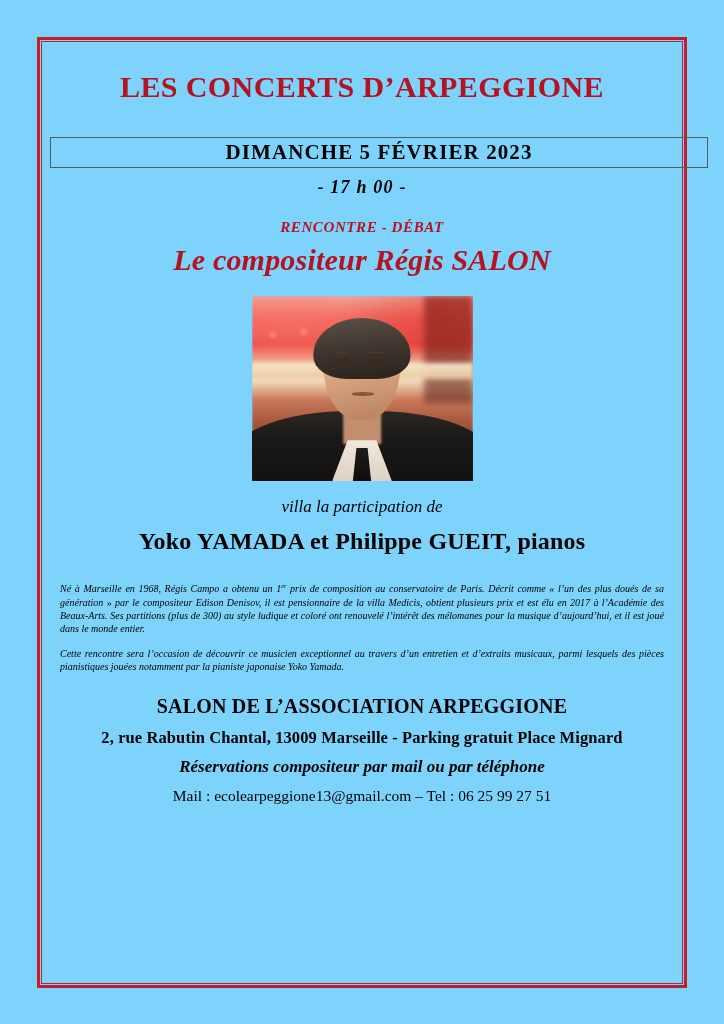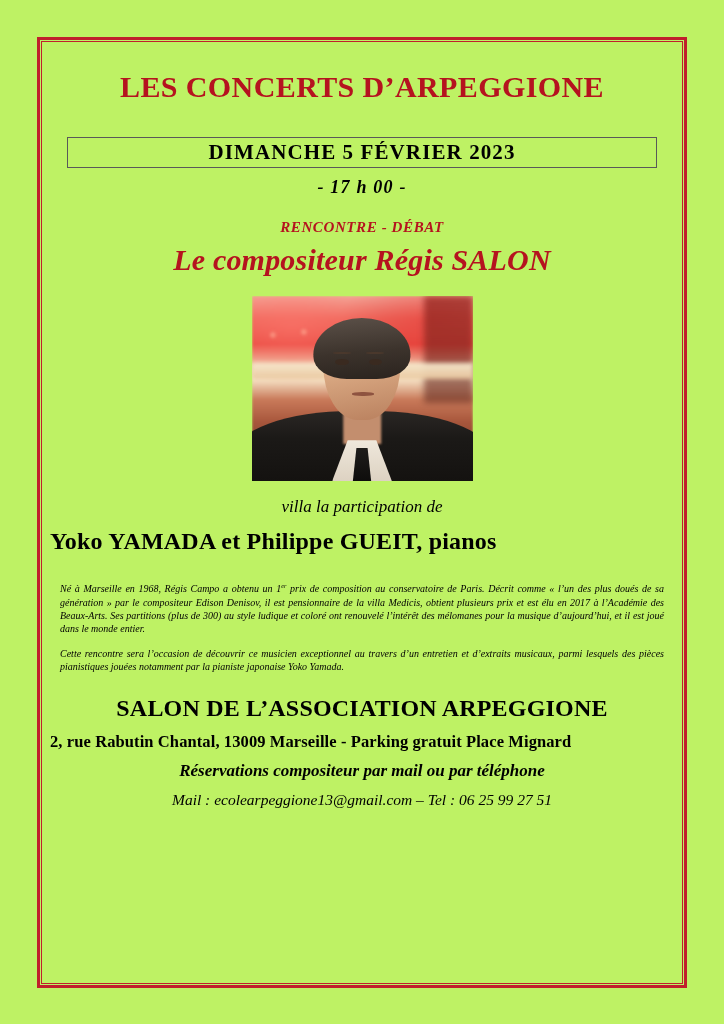--- a/index.html
+++ b/index.html
@@ -12,21 +12,21 @@
     height: 1024px;
     overflow: hidden;
     font-family: "Liberation Serif", "DejaVu Serif", serif;
     color: #000000;
   }
 
   .poster {
     position: relative;
     width: 724px;
     height: 1024px;
-    background: #bef264;
+    background: #7dd3fc;
   }
 
   
   .frame-outer {
     position: absolute;
     left: 37px;
     top: 37px;
     width: 650px;
     height: 951px;
     border: 3px solid #c0202c;
@@ -59,21 +59,21 @@
     font-size: 30px;
     letter-spacing: 0.4px;
     margin-top: 22px;
     line-height: 1.1;
     white-space: nowrap;
   }
 
   
   .date-box {
     margin: 34px auto 0 auto;
-    width: 590px;
+    width: 658px;
     height: 31px;
     border: 1.5px solid #595959;
     box-sizing: border-box;
     display: flex;
     align-items: center;
     justify-content: center;
   }
   .date-text {
     font-weight: bold;
     font-size: 21px;
@@ -274,21 +274,21 @@
   }
 
   
   .participation {
     text-align: center;
     font-style: italic;
     font-size: 17px;
     margin-top: 16px;
   }
   .performers {
-    text-align: left;
+    text-align: center;
     font-weight: bold;
     font-size: 24px;
     margin-top: 11px;
     letter-spacing: 0.2px;
     white-space: nowrap;
   }
 
   
   .bio {
     margin-top: 27px;
@@ -305,27 +305,27 @@
   .bio p:last-child { margin-bottom: 12px; }
   .bio sup {
     font-size: 0.62em;
     vertical-align: super;
   }
 
   
   .venue-name {
     text-align: center;
     font-weight: bold;
-    font-size: 24px;
+    font-size: 20px;
     margin-top: 22px;
     letter-spacing: 0.2px;
     white-space: nowrap;
   }
   .venue-address {
-    text-align: left;
+    text-align: center;
     font-weight: bold;
     font-size: 16.5px;
     margin-top: 10px;
     letter-spacing: 0.1px;
     white-space: nowrap;
   }
 
   
   .free-entry {
     text-align: center;
@@ -337,21 +337,20 @@
   }
   .reservation {
     text-align: center;
     font-weight: bold;
     font-style: italic;
     font-size: 17px;
     margin-top: 9px;
   }
   .contact {
     text-align: center;
-    font-style: italic;
     font-size: 15.5px;
     margin-top: 10px;
   }
 </style>
 </head>
 <body>
 
 <div class="poster">
 
   <div class="frame-outer"></div>

